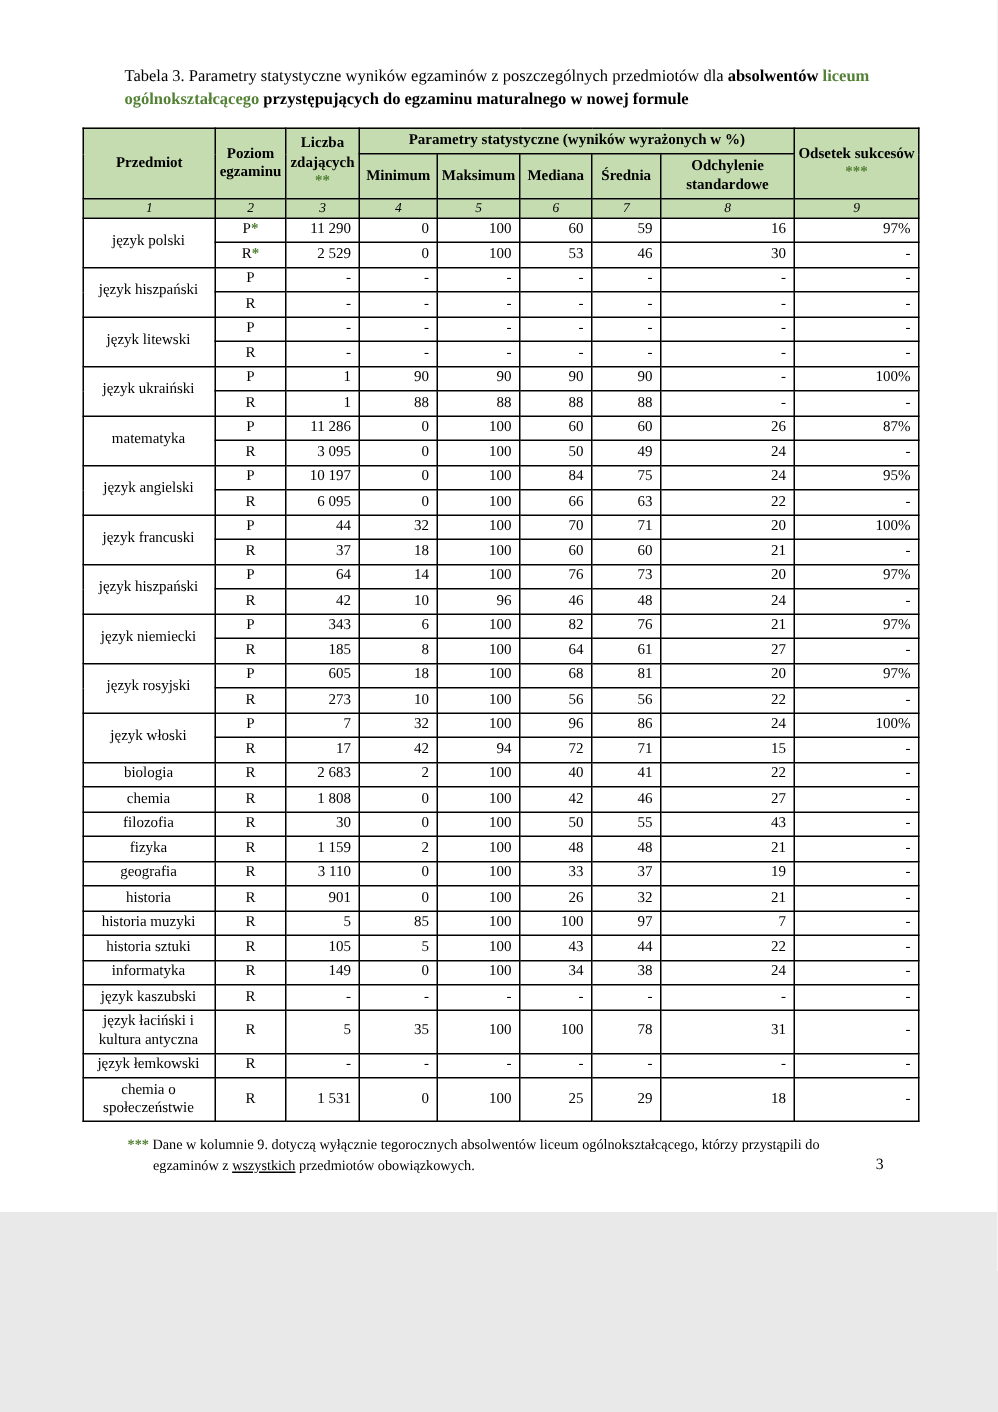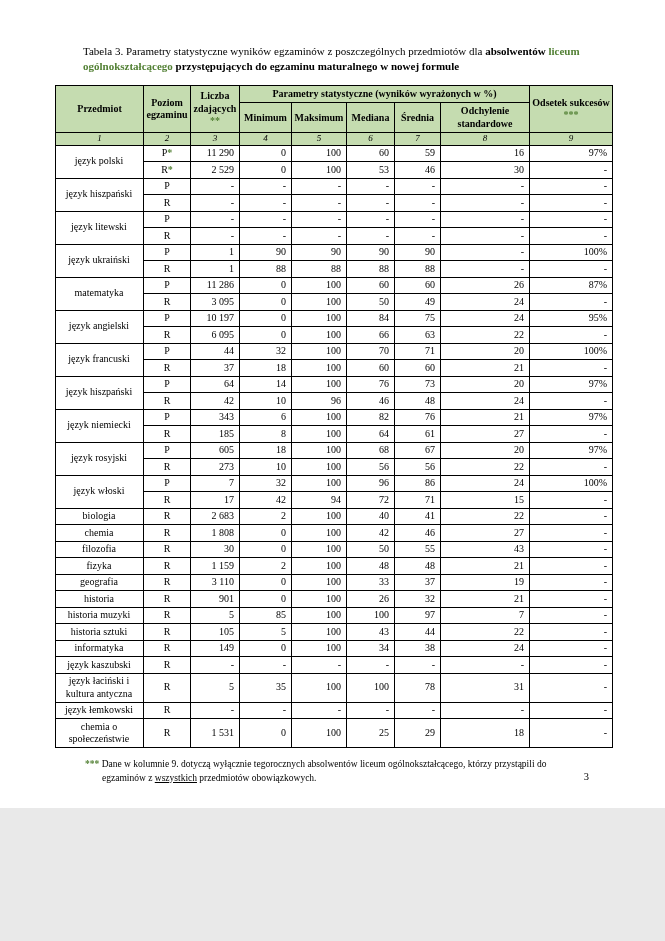--- a/index.html
+++ b/index.html
@@ -277,21 +277,21 @@
             <td class="num">27</td>
             <td class="num">-</td>
           </tr>
           <tr>
             <td class="subject" rowspan="2">język rosyjski</td>
             <td class="level">P</td>
             <td class="num">605</td>
             <td class="num">18</td>
             <td class="num">100</td>
             <td class="num">68</td>
-            <td class="num">67</td>
+            <td class="num">81</td>
             <td class="num">20</td>
             <td class="num">97%</td>
           </tr>
           <tr>
             <td class="level">R</td>
             <td class="num">273</td>
             <td class="num">10</td>
             <td class="num">100</td>
             <td class="num">56</td>
             <td class="num">56</td>

